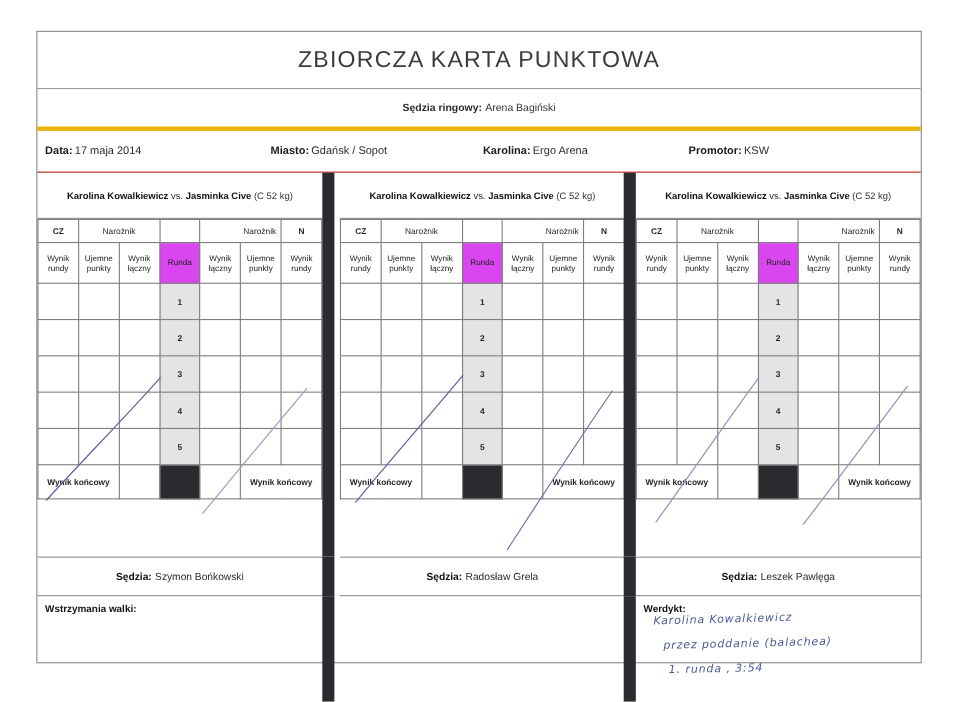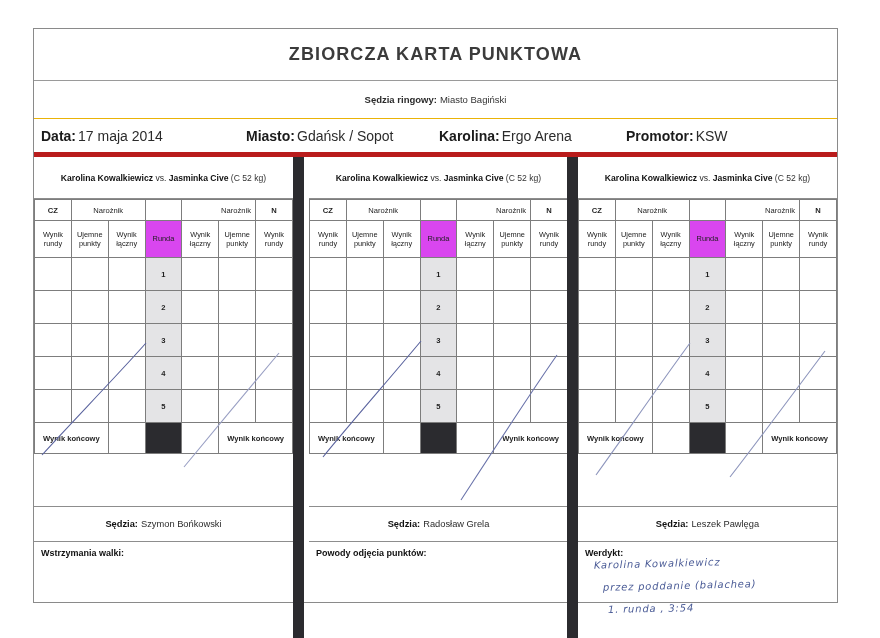--- a/index.html
+++ b/index.html
@@ -31,46 +31,46 @@
   
   #title-block {
     height: 52px;
     border-bottom: 1px solid #9a9a9a;
     display: flex;
     align-items: center;
     justify-content: center;
     box-sizing: border-box;
   }
   #doc-title {
-    font-size: 18px;
-    font-weight: bold;
+    font-size: 21px;
+    font-weight: normal;
     letter-spacing: 1.1px;
     color: #3b3b3b;
   }
 
   #referee-block {
     height: 38px;
-    border-bottom: 1px solid #eab308;
+    border-bottom: 4px solid #eab308;
     display: flex;
     align-items: center;
     justify-content: center;
     box-sizing: border-box;
     font-size: 9.5px;
     text-align: right;
   }
   #referee-block .lbl { font-weight: bold; color: #2a2a2a; }
   #referee-block .val { color: #333; margin-left: 3px; }
 
   #info-block {
     height: 38px;
-    border-bottom: 5px solid #b91c1c;
+    border-bottom: 1px solid #b91c1c;
     display: flex;
     align-items: center;
     box-sizing: border-box;
-    font-size: 14px;
+    font-size: 10px;
     position: relative;
   }
   .info-item { position: absolute; white-space: nowrap; }
   .info-item .lbl { font-weight: bold; color: #1b1b1b; }
   .info-item .val { color: #2b2b2b; margin-left: 2px; }
   #info-date  { left: 7px; }
   #info-city  { left: 212px; }
   #info-venue { left: 405px; }
   #info-promo { left: 592px; }
 
@@ -268,21 +268,21 @@
 <body>
 
 <div id="sheet">
 
   <div id="title-block">
     <div id="doc-title">ZBIORCZA KARTA PUNKTOWA</div>
   </div>
 
   <div id="referee-block">
     <span class="lbl">Sędzia ringowy:</span>
-    <span class="val">Miasto Bagiński</span>
+    <span class="val">Arena Bagiński</span>
   </div>
 
   <div id="info-block">
     <span class="info-item" id="info-date">
       <span class="lbl">Data:</span><span class="val">17 maja 2014</span>
     </span>
     <span class="info-item" id="info-city">
       <span class="lbl">Miasto:</span><span class="val">Gdańsk / Sopot</span>
     </span>
     <span class="info-item" id="info-venue">
@@ -569,23 +569,20 @@
       <span class="lbl">Sędzia:</span>
       <span class="val">Leszek Pawlęga</span>
     </div>
   </div>
 
   <div id="notes">
     <div class="note-box" id="note-0">
       <div class="note-label">Wstrzymania walki:</div>
     </div>
     <div class="note-bar" id="nbar-0"></div>
-    <div class="note-box" id="note-1">
-      <div class="note-label">Powody odjęcia punktów:</div>
-    </div>
     <div class="note-bar" id="nbar-1"></div>
     <div class="note-box" id="note-2">
       <div class="note-label">Werdykt:</div>
       <div id="verdict-hand">
         <div class="hand-line" id="hand-0">Karolina Kowalkiewicz</div>
         <div class="hand-line" id="hand-1">przez poddanie (balachea)</div>
         <div class="hand-line" id="hand-2">1. runda , 3:54</div>
       </div>
     </div>
   </div>

